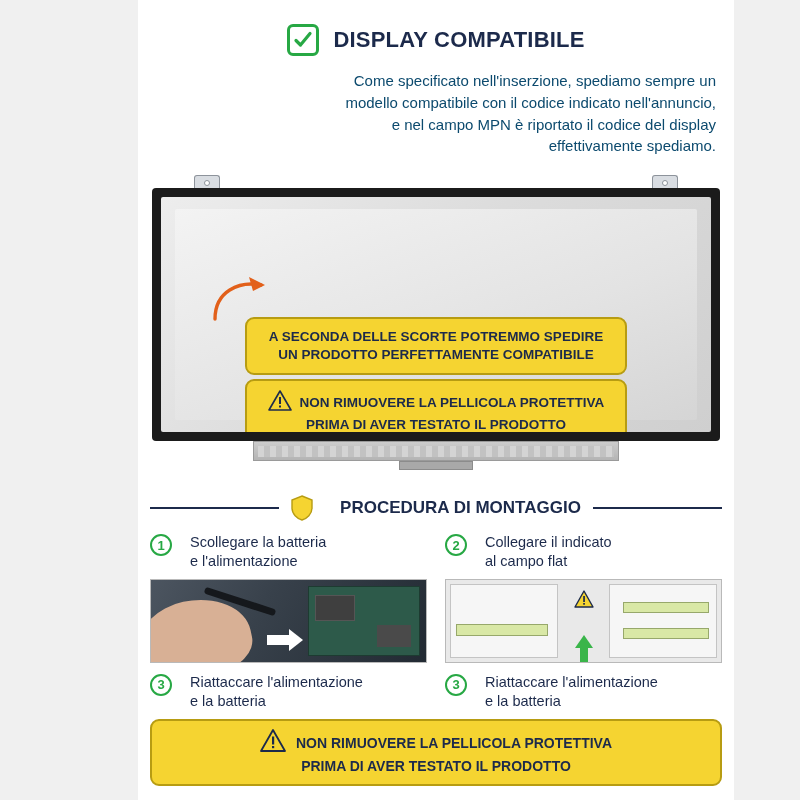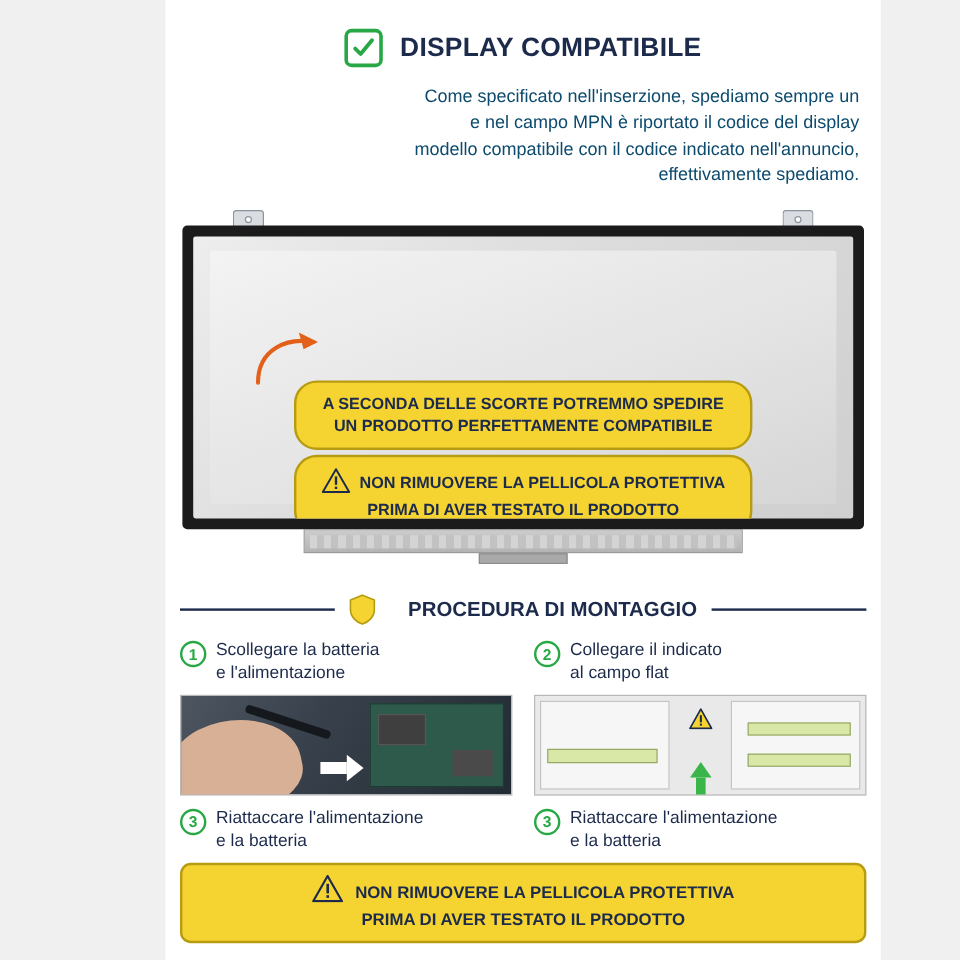--- a/index.html
+++ b/index.html
@@ -140,21 +140,21 @@
     left: 48px;
     top: 78px;
   }
   .ylabel {
     position: absolute;
     left: 50%;
     transform: translateX(-50%);
     width: 382px;
     background: #f5d431;
     border: 2px solid #b79c12;
-    border-radius: 19px;
+    border-radius: 9px;
     box-sizing: border-box;
     text-align: center;
     color: #1c2a4b;
     font-weight: bold;
     font-size: 13.5px;
     line-height: 1.35;
     padding: 9px 6px;
   }
   .ylabel.one { top: 120px; }
   .ylabel.two { top: 182px; }
@@ -246,20 +246,21 @@
     display: flex;
     align-items: center;
     justify-content: center;
     box-sizing: border-box;
     margin-top: 1px;
   }
   .step-text {
     font-size: 14.5px;
     line-height: 1.3;
     color: #1c2a4b;
+    margin-left: 10px;
   }
   .photo {
     margin-top: 8px;
     height: 84px;
     border: 1px solid #b9b9b9;
     box-sizing: border-box;
     position: relative;
     overflow: hidden;
   }
   .photo.laptop {
@@ -437,22 +438,22 @@
       <div class="check-badge">
         <svg width="20" height="20" viewBox="0 0 20 20" aria-hidden="true">
           <path d="M3 10.5 L7.5 15 L17 3.5" fill="none" stroke="#27a844" stroke-width="3.2" stroke-linecap="round" stroke-linejoin="round"></path>
         </svg>
       </div>
       <div class="header-title">DISPLAY COMPATIBILE</div>
     </div>
 
     <div class="intro">
       <p>Come specificato nell'inserzione, spediamo sempre un</p>
+      <p>modello compatibile con il codice indicato nell'annuncio,</p>
       <p>e nel campo MPN è riportato il codice del display</p>
-      <p>modello compatibile con il codice indicato nell'annuncio,</p>
       <p>effettivamente spediamo.</p>
     </div>
 
     <div class="display-wrap">
       <div class="tab left"></div>
       <div class="tab right"></div>
 
       <div class="panel-outer">
         <div class="panel-inner">
           <div class="screen-gloss"></div>

